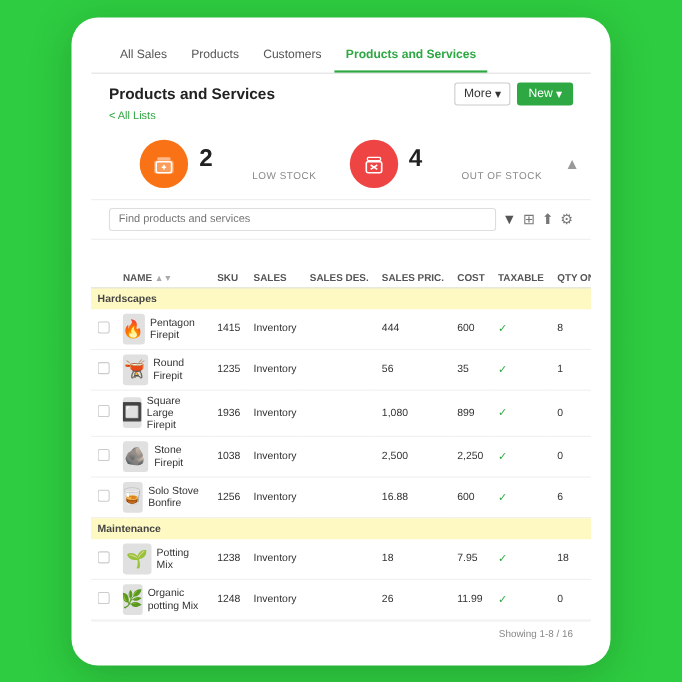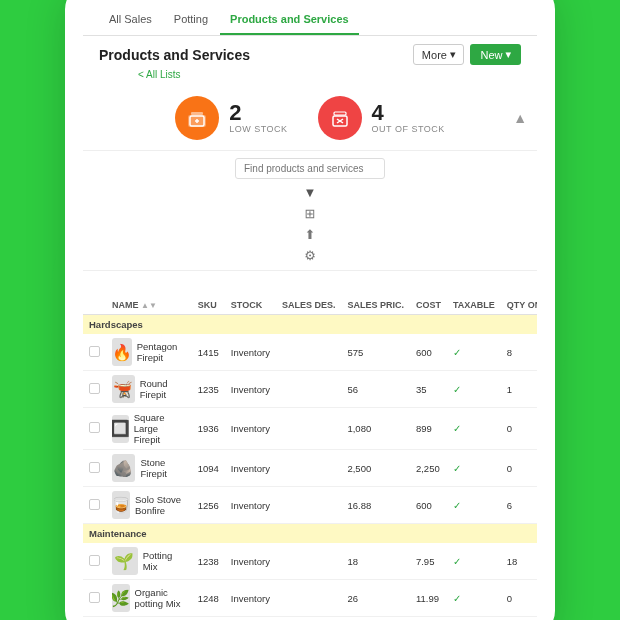--- a/index.html
+++ b/index.html
@@ -94,21 +94,20 @@
       display: flex;
       align-items: center;
       gap: 3px;
       justify-content: center;
     }
     .breadcrumb {
       padding: 0 16px 6px;
       font-size: 10px;
       color: #2ea843;
       cursor: pointer;
-      margin-left: 39px;
     }
     
     .stats-row {
       display: flex;
       justify-content: center;
       gap: 30px;
       padding: 10px 16px 10px;
       background: #fff;
       border-bottom: 1px solid #eee;
       position: relative;
@@ -134,38 +133,38 @@
       font-size: 22px;
       font-weight: 700;
       color: #222;
       line-height: 1;
     }
     .stat-label {
       font-size: 9px;
       color: #888;
       text-transform: uppercase;
       letter-spacing: 0.5px;
+      margin-left: 48px;
     }
     .collapse-btn {
       position: absolute;
       right: 10px;
       top: 50%;
       transform: translateY(-50%);
       font-size: 14px;
       color: #999;
       cursor: pointer;
     }
     
     .toolbar {
       display: flex;
       align-items: center;
       gap: 6px;
       padding: 7px 16px;
       border-bottom: 1px solid #eee;
-      flex-direction: column;
     }
     .search-input {
       flex: 1;
       border: 1px solid #ddd;
       border-radius: 3px;
       padding: 4px 8px;
       font-size: 10px;
       color: #333;
       outline: none;
     }
@@ -260,21 +259,22 @@
     }
   </style>
 </head>
 <body>
 
 <div class="green-circle"></div>
 <div class="card">
 
   <div class="tabs">
     <div class="tab">All Sales</div>
-    <div class="tab">Potting</div>
+    <div class="tab">Products</div>
+    <div class="tab">Customers</div>
     <div class="tab active">Products and Services</div>
   </div>
 
   <div class="header">
     <div class="header-title">Products and Services</div>
     <div class="header-actions">
       <button class="btn-more">
         <span>More</span>
         <span>▾</span>
       </button>
@@ -329,21 +329,21 @@
     <button class="icon-btn">⚙</button>
   </div>
 
   <div class="table-wrap">
     <table>
       <thead>
         <tr>
           <th></th>
           <th>NAME <span class="sort-icon">▲▼</span></th>
           <th>SKU</th>
-          <th>STOCK</th>
+          <th>SALES</th>
           <th>SALES DES.</th>
           <th>SALES PRIC.</th>
           <th>COST</th>
           <th>TAXABLE</th>
           <th>QTY ON H.</th>
           <th>REORDER</th>
 
         </tr>
       </thead>
       <tbody id="table-body">
@@ -354,21 +354,21 @@
       <td class="check-cell"><span class="check-box"></span></td>
       <td>
         <div class="name-cell">
           <div class="product-img">🔥</div>
           <span>Pentagon Firepit</span>
         </div>
       </td>
       <td>1415</td>
       <td>Inventory</td>
       <td></td>
-      <td>575</td>
+      <td>444</td>
       <td>600</td>
       <td><span class="checkmark">✓</span></td>
       <td>8</td>
       <td></td>
 
     </tr>
           <tr class="data-row">
       <td class="check-cell"><span class="check-box"></span></td>
       <td>
         <div class="name-cell">
@@ -405,21 +405,21 @@
 
     </tr>
           <tr class="data-row">
       <td class="check-cell"><span class="check-box"></span></td>
       <td>
         <div class="name-cell">
           <div class="product-img">🪨</div>
           <span>Stone Firepit</span>
         </div>
       </td>
-      <td>1094</td>
+      <td>1038</td>
       <td>Inventory</td>
       <td></td>
       <td>2,500</td>
       <td>2,250</td>
       <td><span class="checkmark">✓</span></td>
       <td>0</td>
       <td></td>
 
     </tr>
           <tr class="data-row">
@@ -475,13 +475,17 @@
       <td>26</td>
       <td>11.99</td>
       <td><span class="checkmark">✓</span></td>
       <td>0</td>
       <td></td>
 
     </tr>
         </tbody>
     </table>
   </div>
+  <div class="pagination">
+    <span>Showing 1-8 </span>
+    <span>/ 16</span>
+  </div>
 </div>
 
 </body></html>

